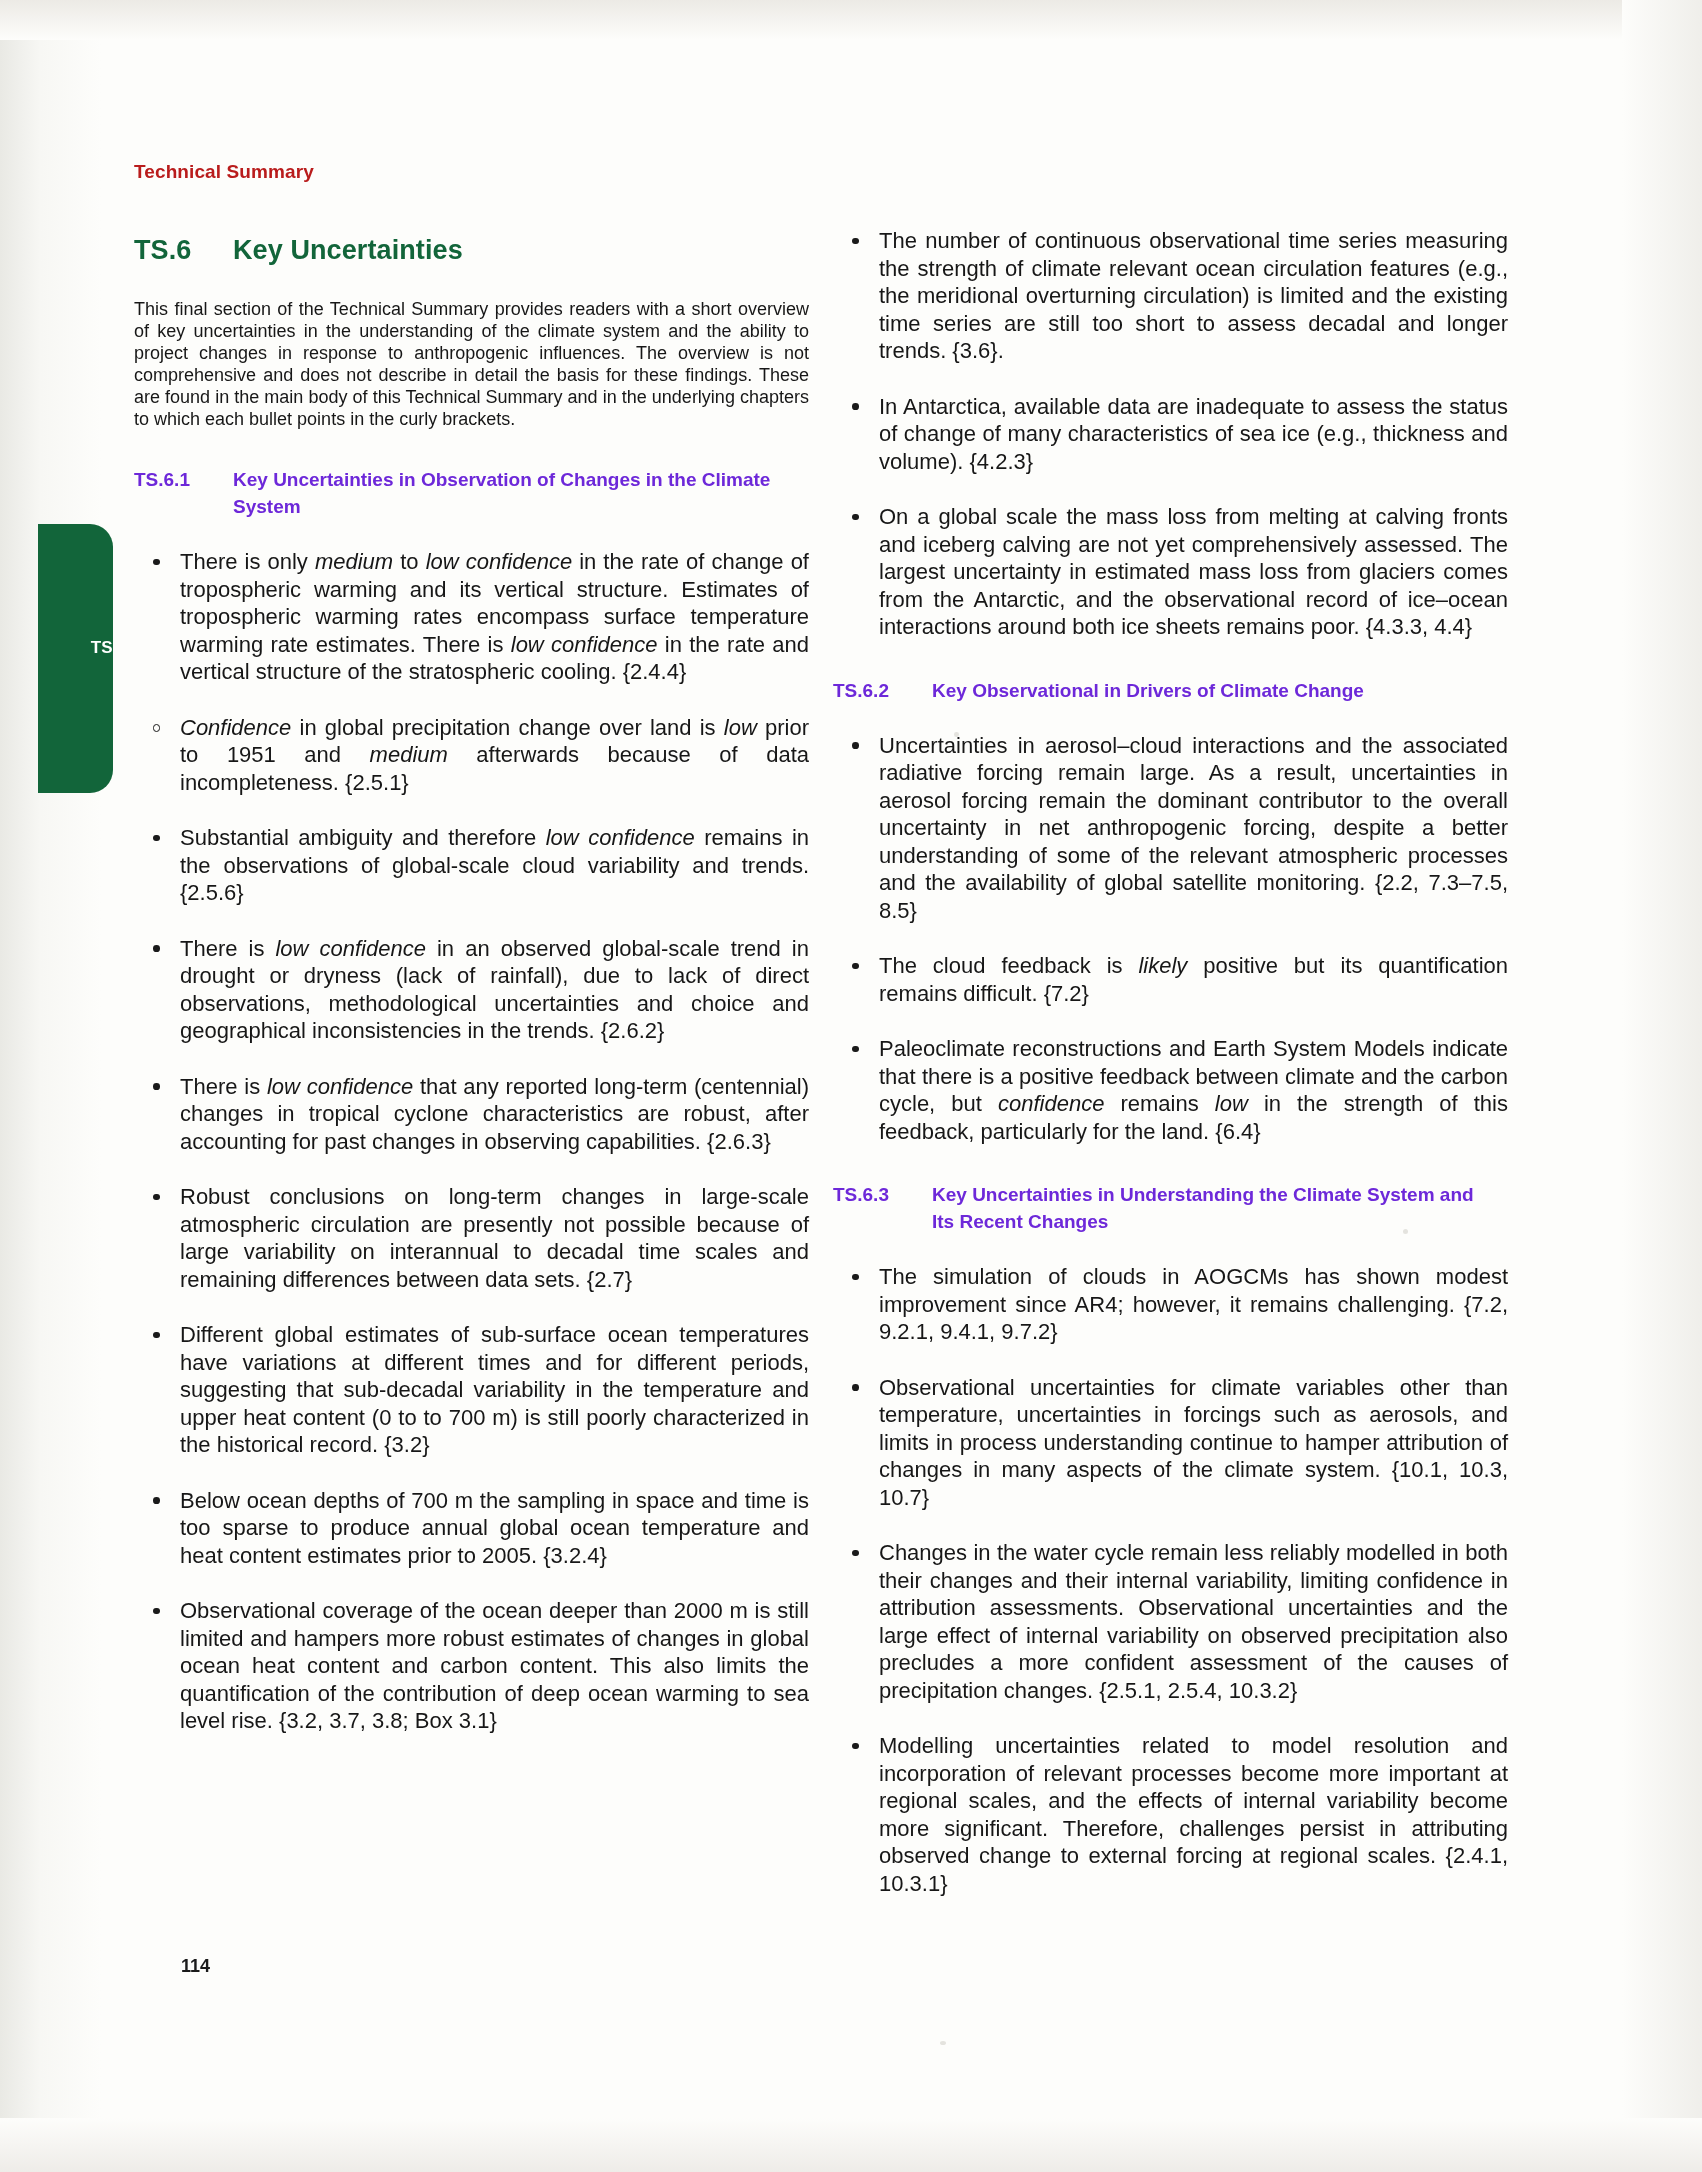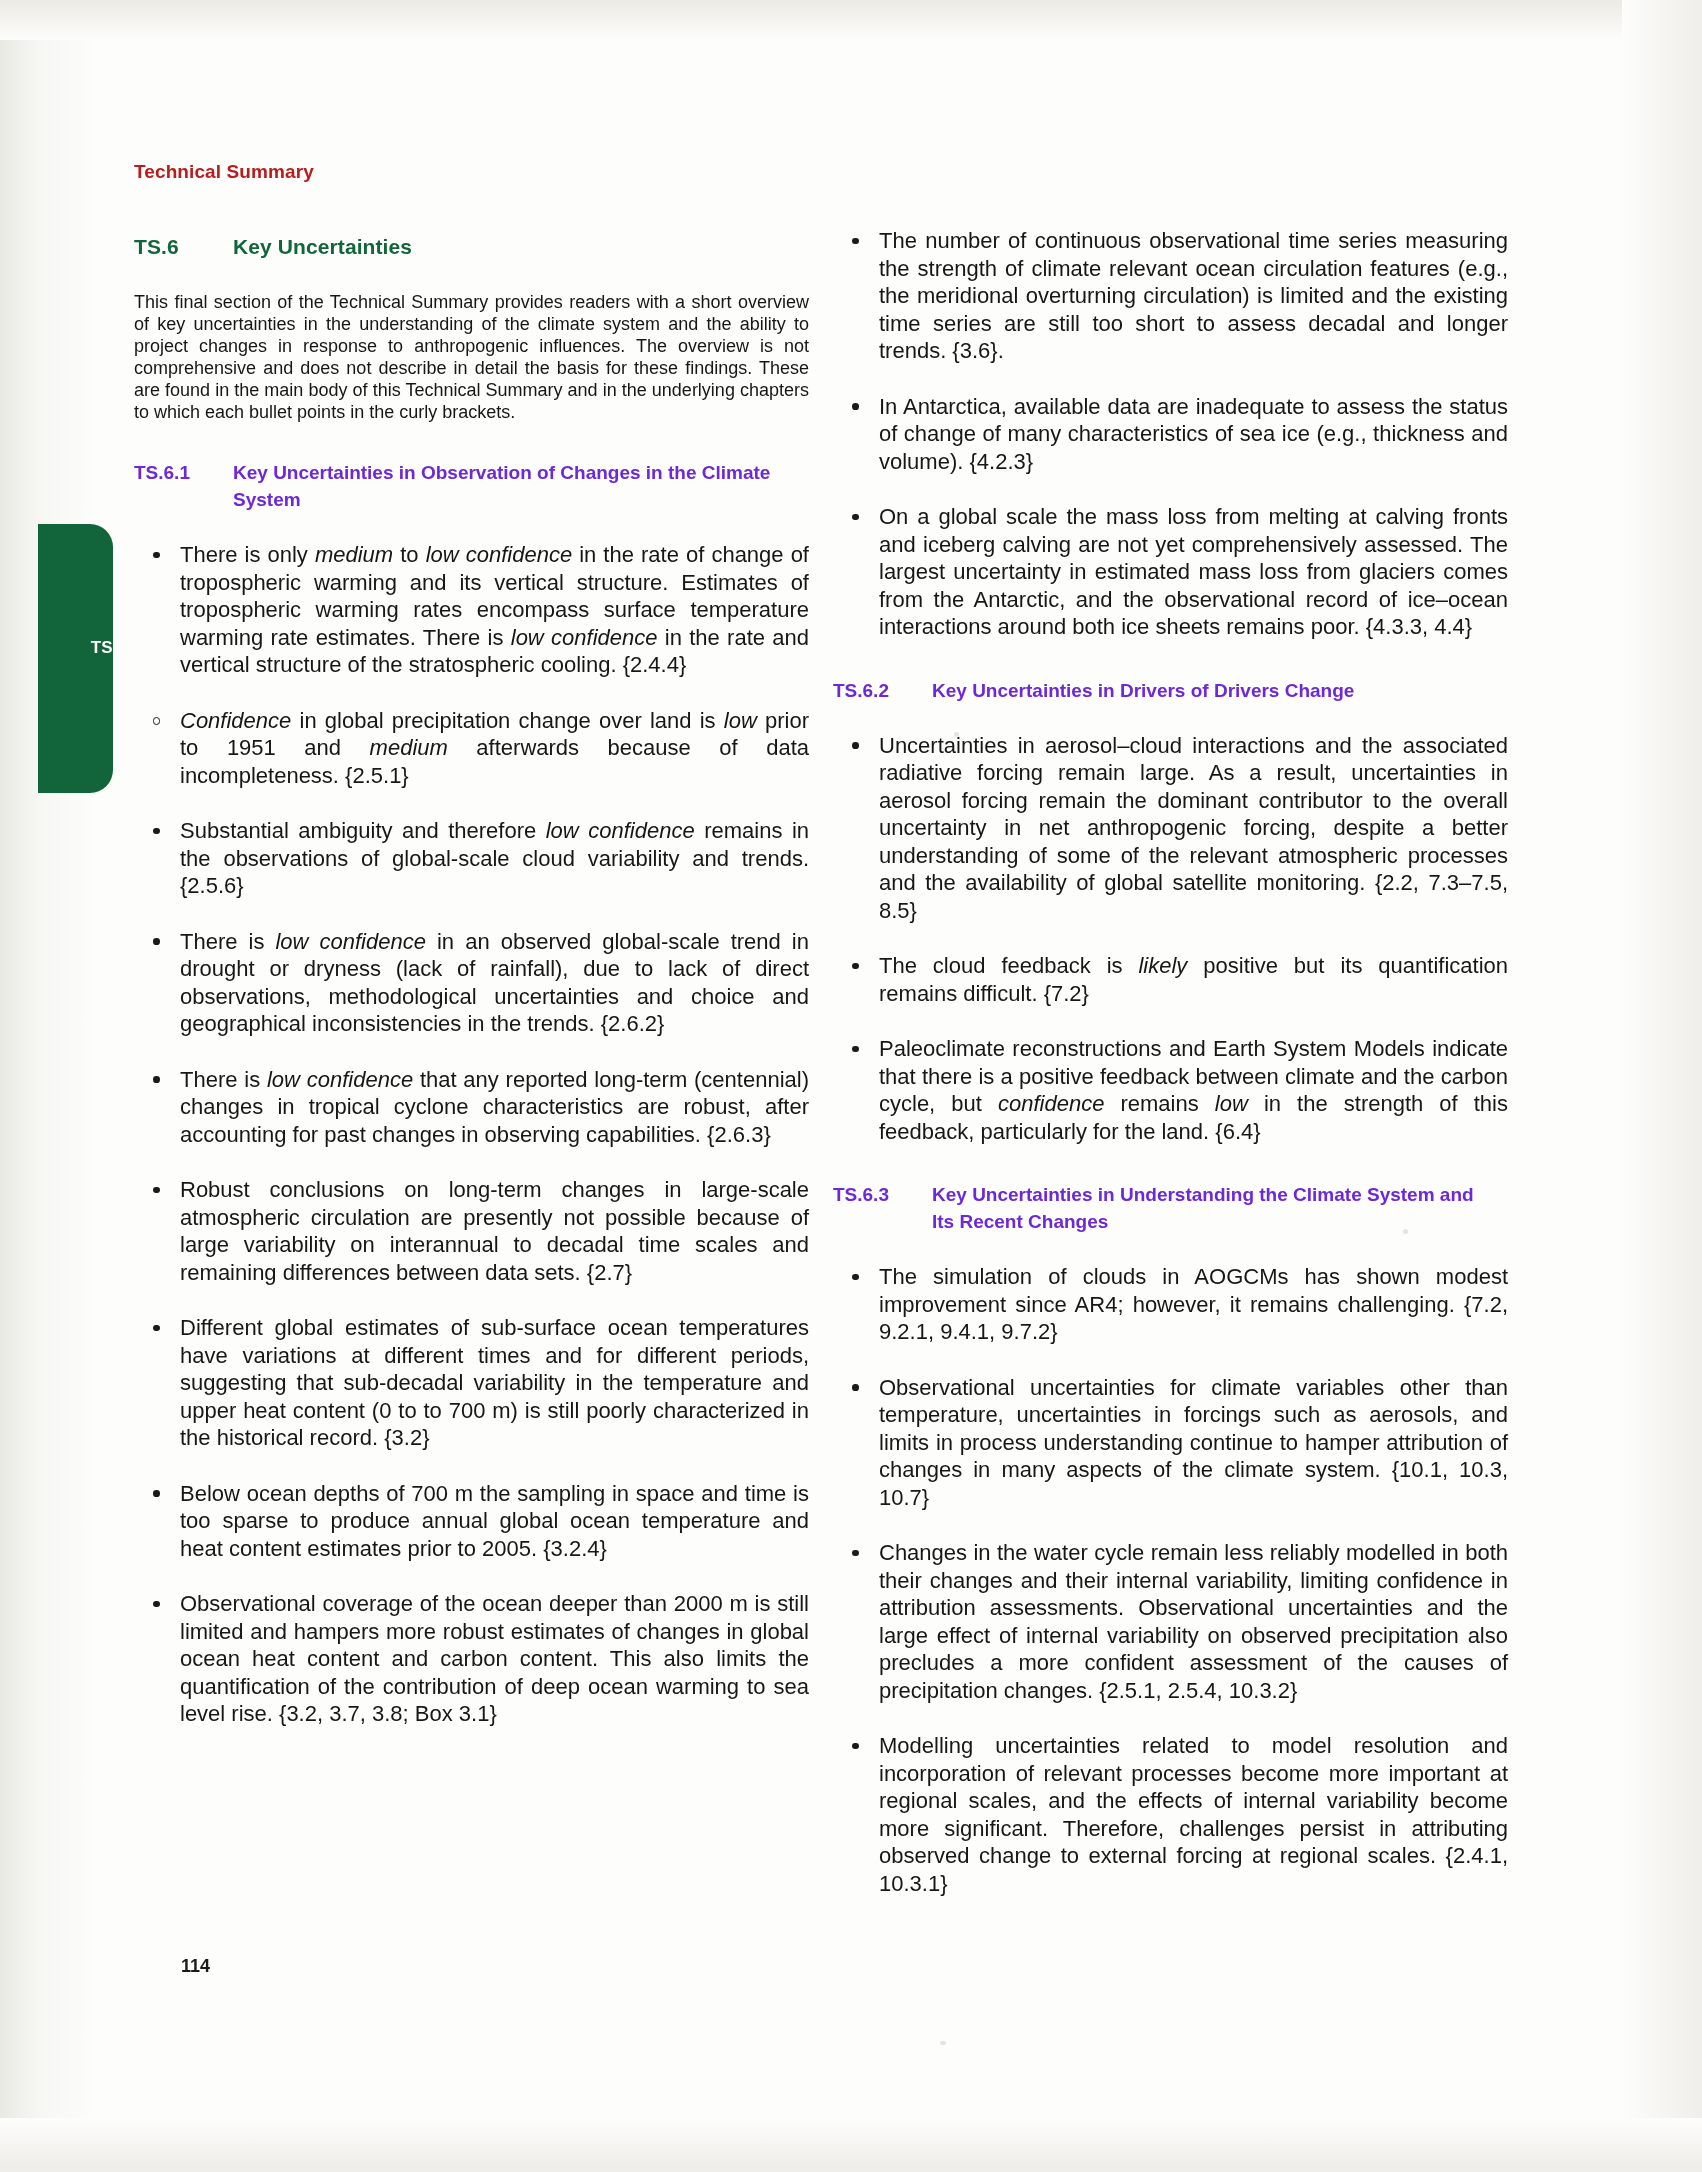--- a/index.html
+++ b/index.html
@@ -82,21 +82,21 @@
   .col {
     position: absolute;
     top: 235px;
     width: 675px;
   }
   .col-left { left: 134px; }
   .col-right { left: 833px; }
 
   h1.section-title {
     margin: 0 0 0 0;
-    font-size: 21px;
+    font-size: 27px;
     font-weight: bold;
     color: #12653a;
     letter-spacing: 0.1px;
   }
   h1.section-title .num {
     display: inline-block;
     width: 99px;
   }
 
   p.intro {
@@ -218,21 +218,21 @@
   </div>
 
   <div class="col col-right">
     <ul class="bullets" style="margin-top:-8px;">
       <li style="margin-top:0;"><span class="dot"></span><span>The number of continuous observational time series measuring the strength of climate relevant ocean circulation features (e.g., the meridional overturning circulation) is limited and the existing time series are still too short to assess decadal and longer trends. {3.6}.</span></li>
       <li><span class="dot"></span><span>In Antarctica, available data are inadequate to assess the status of change of many characteristics of sea ice (e.g., thickness and volume). {4.2.3}</span></li>
       <li><span class="dot"></span><span>On a global scale the mass loss from melting at calving fronts and iceberg calving are not yet comprehensively assessed. The largest uncertainty in estimated mass loss from glaciers comes from the Antarctic, and the observational record of ice–ocean interactions around both ice sheets remains poor. {4.3.3, 4.4}</span></li>
     </ul>
 
     <h2 class="subsection">
-      <span class="num">TS.6.2</span><span class="txt">Key Uncertainties in Drivers of Drivers Change</span>
+      <span class="num">TS.6.2</span><span class="txt">Key Observational in Drivers of Climate Change</span>
     </h2>
 
     <ul class="bullets">
       <li class="first-after-head"><span class="dot"></span><span>Uncertainties in aerosol–cloud interactions and the associated radiative forcing remain large. As a result, uncertainties in aerosol forcing remain the dominant contributor to the overall uncertainty in net anthropogenic forcing, despite a better understanding of some of the relevant atmospheric processes and the availability of global satellite monitoring. {2.2, 7.3–7.5, 8.5}</span></li>
       <li><span class="dot"></span><span>The cloud feedback is <em>likely</em> positive but its quantification remains difficult. {7.2}</span></li>
       <li><span class="dot"></span><span>Paleoclimate reconstructions and Earth System Models indicate that there is a positive feedback between climate and the carbon cycle, but <em>confidence</em> remains <em>low</em> in the strength of this feedback, particularly for the land. {6.4}</span></li>
     </ul>
 
     <h2 class="subsection">
       <span class="num">TS.6.3</span><span class="txt">Key Uncertainties in Understanding the Climate System and Its Recent Changes</span>

